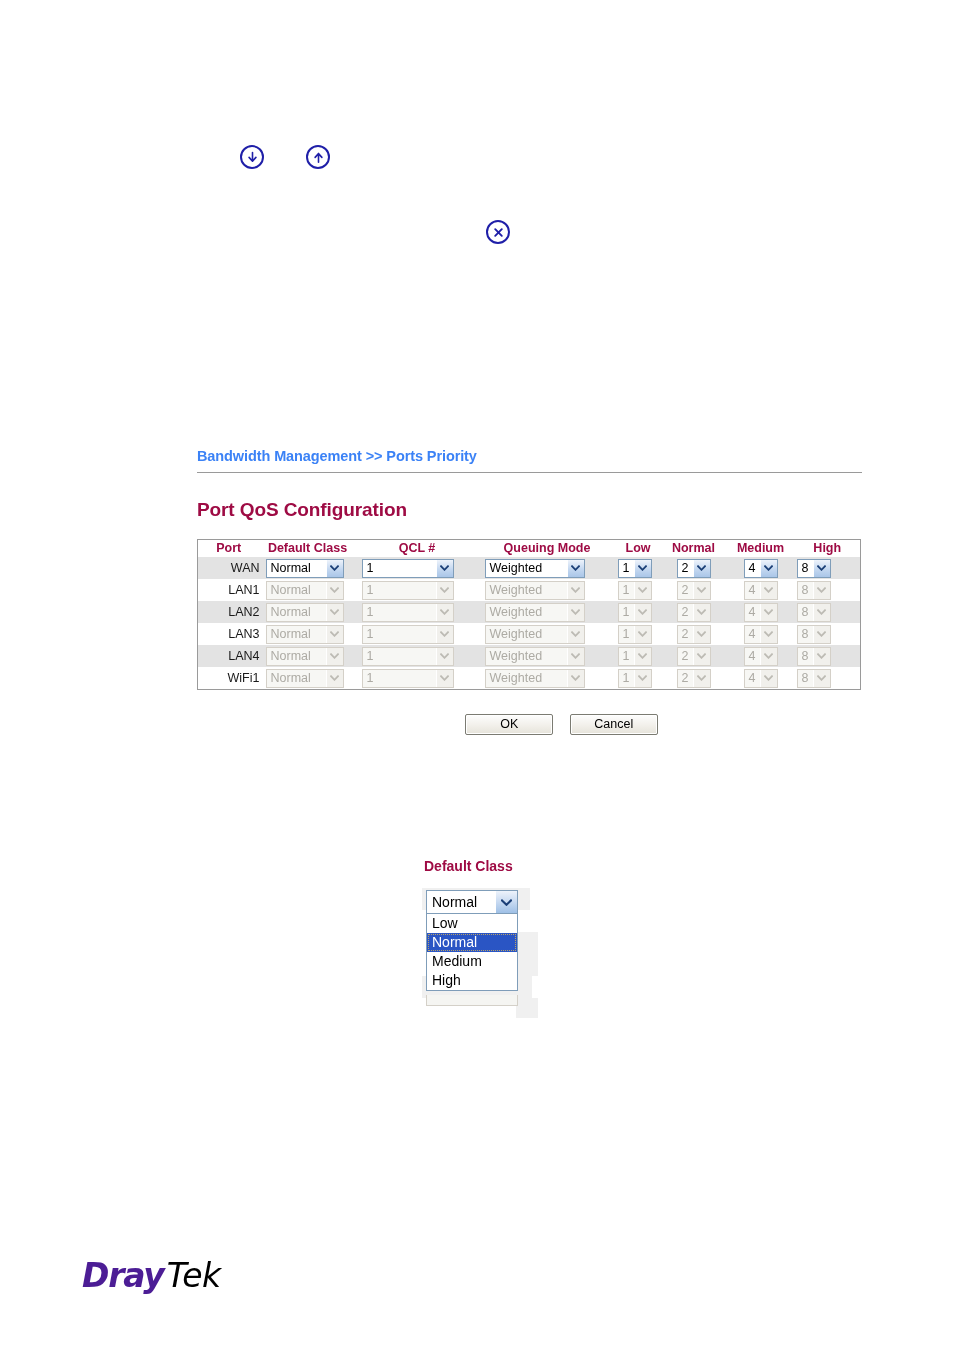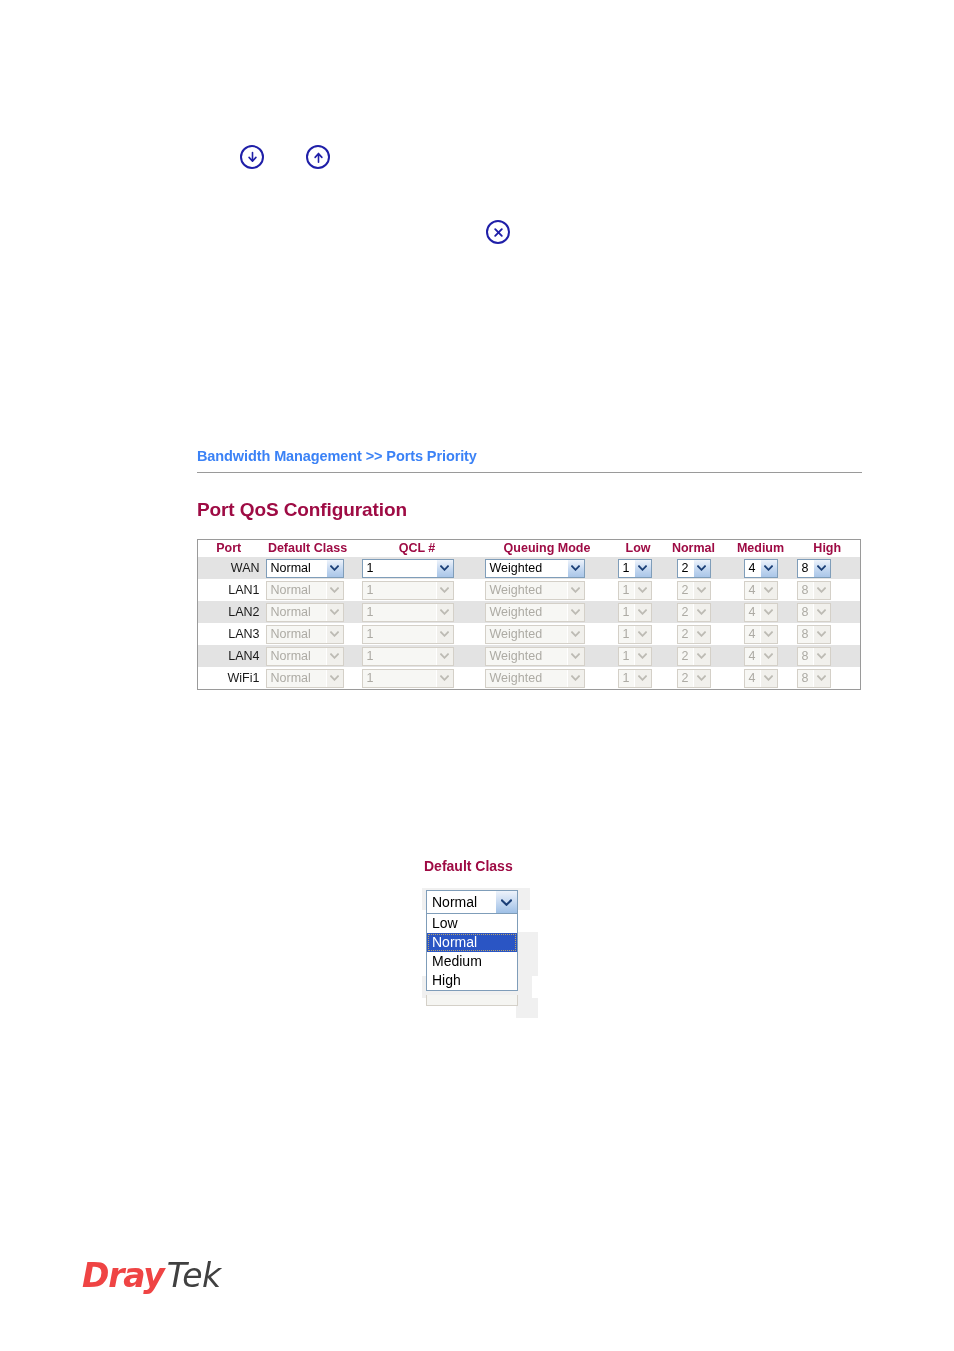--- a/index.html
+++ b/index.html
@@ -269,27 +269,27 @@
   
   #logo {
     position: absolute;
     left: 82px;
     top: 1256px;
     font-size: 33px;
     white-space: nowrap;
     font-family: "DejaVu Sans", sans-serif;
   }
   #logo .dray {
-    color: #ef4444;
+    color: #4c1d95;
     font-weight: bold;
     font-style: italic;
     letter-spacing: -1.2px;
   }
   #logo .tek {
-    color: #404040;
+    color: #000000;
     font-style: italic;
     letter-spacing: -0.5px;
     margin-left: 3px;
   }
 </style>
 </head>
 <body>
 
 <div class="icon-circle" id="icon-down">
   <svg width="13" height="13" viewBox="0 0 13 13" aria-hidden="true">
@@ -688,20 +688,24 @@
               <span class="arrow">
                 <svg width="9" height="6" viewBox="0 0 9 6">
                   <path d="M1 1.2 L4.5 4.8 L8 1.2" stroke="#bdbbb4" stroke-width="1.8" fill="none" stroke-linecap="square"></path>
                 </svg>
               </span>
             </span></td>
         </tr>
       </tbody>
   </table>
 
+  <div id="btn-row">
+    <span class="btn">OK</span>
+    <span class="btn">Cancel</span>
+  </div>
 </div>
 
 <div id="dropdown-demo">
   <div class="demo-label">Default Class</div>
 
   <div class="ghost" id="ghost1"></div>
   <div class="ghost" id="ghost2"></div>
   <div class="ghost" id="ghost3"></div>
   <div class="ghost" id="ghost4"></div>
   <div class="ghost" id="ghost5"></div>

